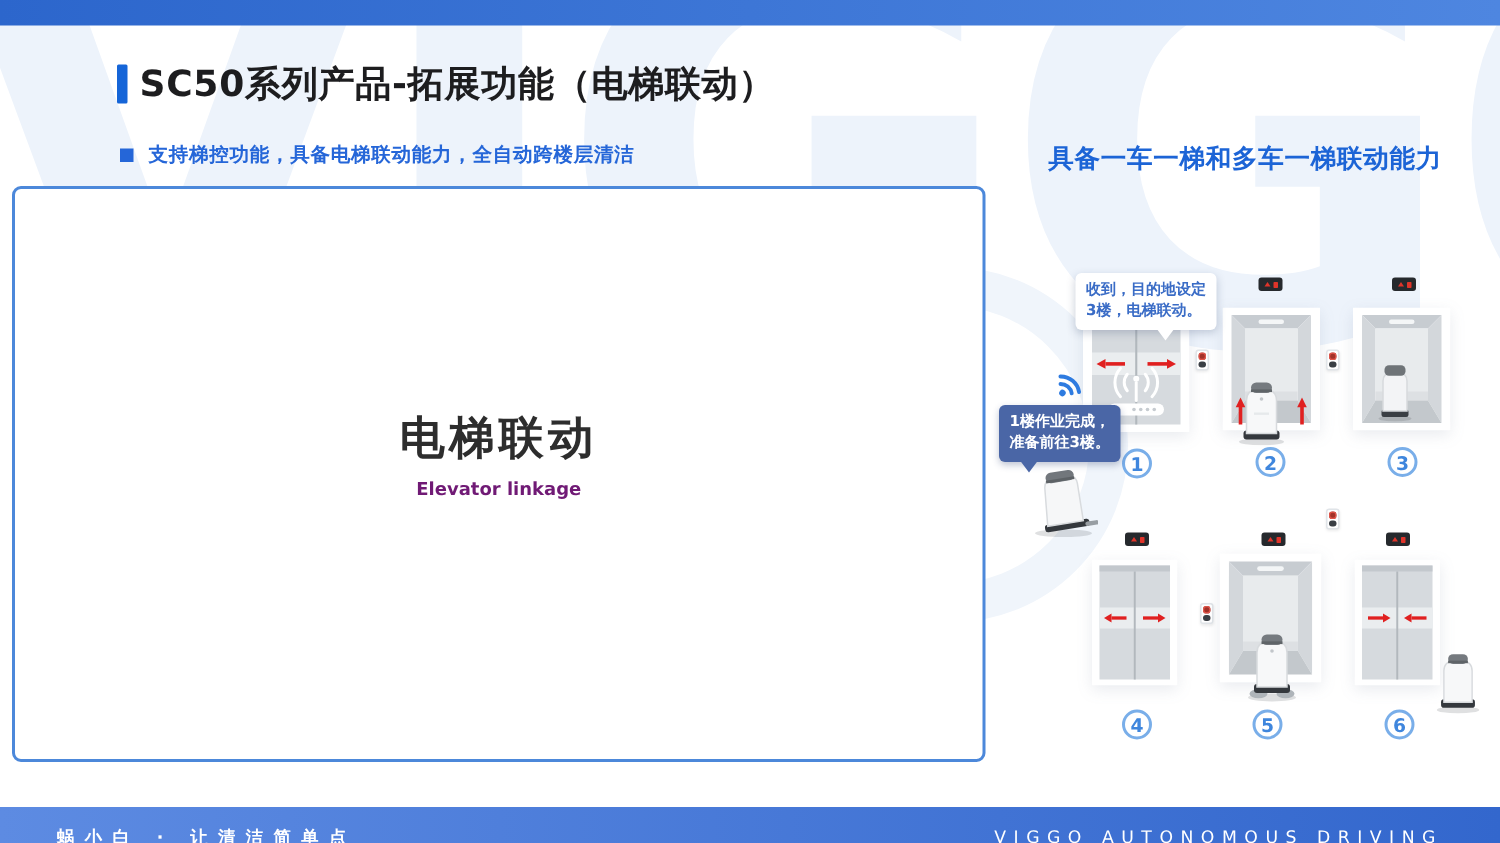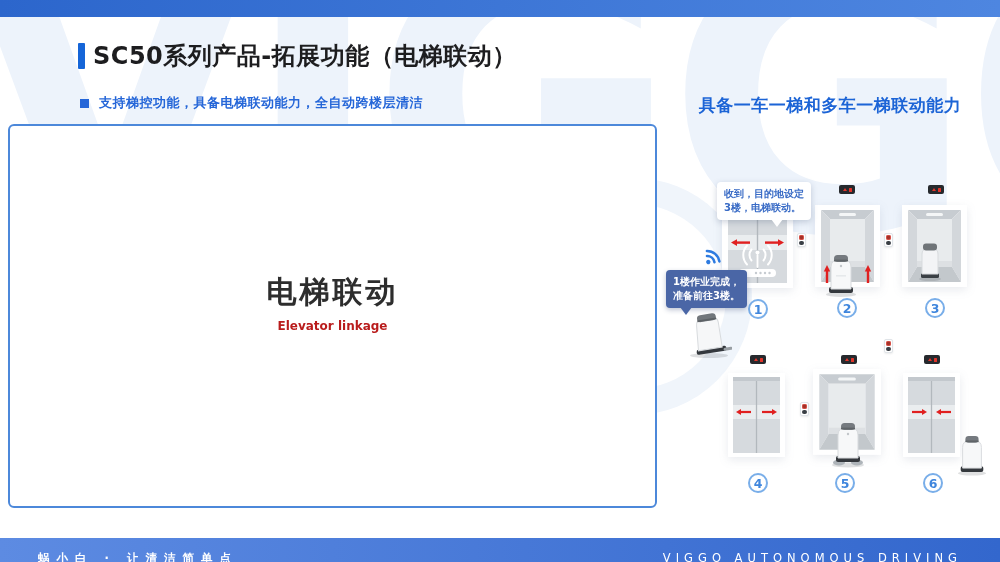--- a/index.html
+++ b/index.html
@@ -38,21 +38,21 @@
   .bullet-square{width:9px;height:9px;background:#2566d8;margin-right:10px;flex:0 0 auto;}
   .bullet-text{font-size:13px;font-weight:bold;color:#2566d8;letter-spacing:0.5px;}
   
   .card{
     position:absolute;left:8px;top:124px;width:649px;height:384px;z-index:2;
     background:#fff;border:2px solid #4c88da;border-radius:6px;box-sizing:border-box;
     display:flex;flex-direction:column;align-items:center;justify-content:center;
   }
   .card-inner{transform:translateY(-14px);text-align:center;}
   .card-title{font-size:30px;font-weight:bold;color:#2d2d2d;letter-spacing:3px;}
-  .card-subtitle{font-size:12px;font-weight:bold;color:#b91c1c;margin-top:6px;}
+  .card-subtitle{font-size:12px;font-weight:bold;color:#701a75;margin-top:6px;}
   
   .right-heading{
     position:absolute;left:660px;top:94px;width:340px;z-index:2;
     text-align:center;font-size:17px;font-weight:bold;color:#1c64d6;letter-spacing:0.5px;
   }
   .panel{position:absolute;left:660px;top:130px;width:340px;height:395px;z-index:1;}
   .panel *{box-sizing:border-box;}
   .abs{position:absolute;}
   
   .elev{filter:drop-shadow(0 3px 5px rgba(70,90,120,0.12));}

